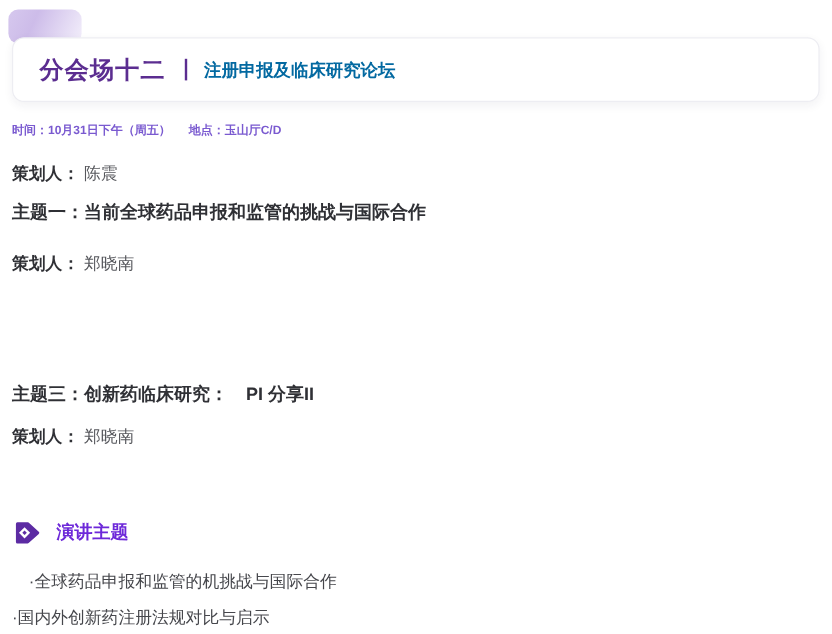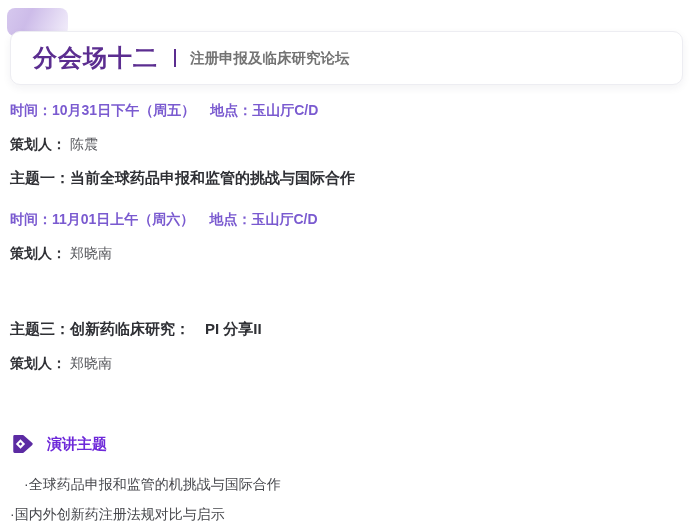--- a/index.html
+++ b/index.html
@@ -30,42 +30,42 @@
     background: #ffffff;
     border: 1px solid #ededf2;
     border-radius: 10px;
     box-shadow: 0 3px 8px rgba(40,40,70,0.06);
     display: flex;
     align-items: center;
     padding-left: 22px;
     z-index: 1;
   }
   .session-number {
-    font-size: 24px;
+    font-size: 20px;
     font-weight: 700;
     color: #5B2D90;
     letter-spacing: 1px;
   }
   .title-sep {
     width: 2px; height: 18px;
     background: #5B2D90;
     margin: 0 14px 0 16px;
   }
   .forum-title {
     font-size: 14.5px;
     font-weight: 700;
-    color: #737373;
+    color: #0369a1;
   }
 
   .session {
     position: absolute;
     left: 10px; right: 10px;
   }
   .session .row { line-height: 20px; margin-bottom: 14px; white-space: nowrap; }
-  .time-row { font-size: 14px; font-weight: 700; color: #7A5AD0; }
+  .time-row { font-size: 10px; font-weight: 700; color: #7A5AD0; }
   .time-row .loc-label { margin-left: 15px; }
   .topic-row { font-size: 15px; font-weight: 700; color: #2f3035; }
   .planner-row { font-size: 14px; color: #2f3035; }
   .planner-row .label { font-weight: 700; }
   .planner-row .name { font-weight: 400; color: #56575c; margin-left: 4px; }
 
   .session-1 { top: 100px; }
   .session-2 { top: 209px; }
   .session-3 { top: 319px; }
 
@@ -112,23 +112,20 @@
   </div>
   <div class="row planner-row">
     <span class="label">策划人：</span><span class="name">陈震</span>
   </div>
   <div class="row topic-row">
     <span>主题一：</span><span>当前全球药品申报和监管的挑战与国际合作</span>
   </div>
 </div>
 
 <div class="session session-2">
-  <div class="row time-row">
-    <span>时间：</span><span>11月01日上午（周六）</span><span class="loc-label">地点：</span><span>玉山厅C/D</span>
-  </div>
   <div class="row planner-row">
     <span class="label">策划人：</span><span class="name">郑晓南</span>
   </div>
 </div>
 
 <div class="session session-3">
   <div class="row topic-row">
     <span>主题三：</span><span>创新药临床研究：　PI 分享II</span>
   </div>
   <div class="row planner-row">

